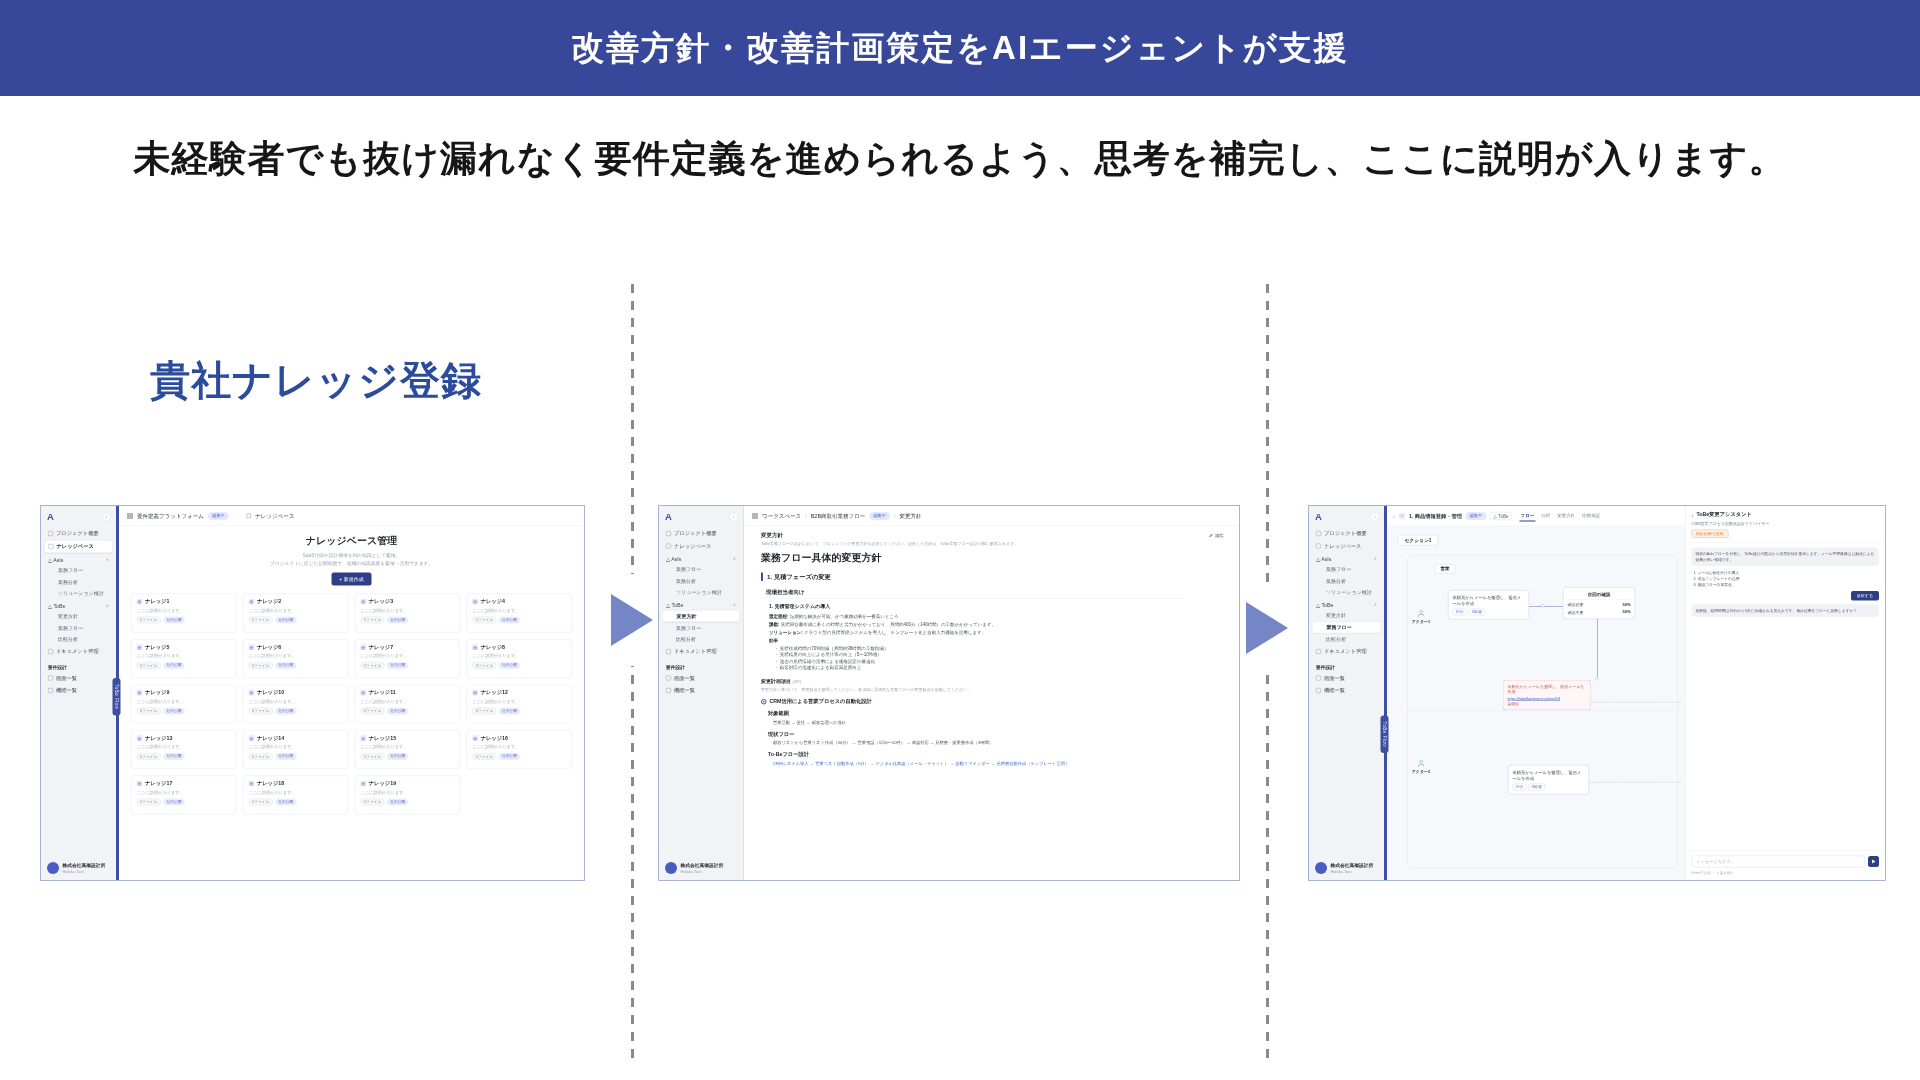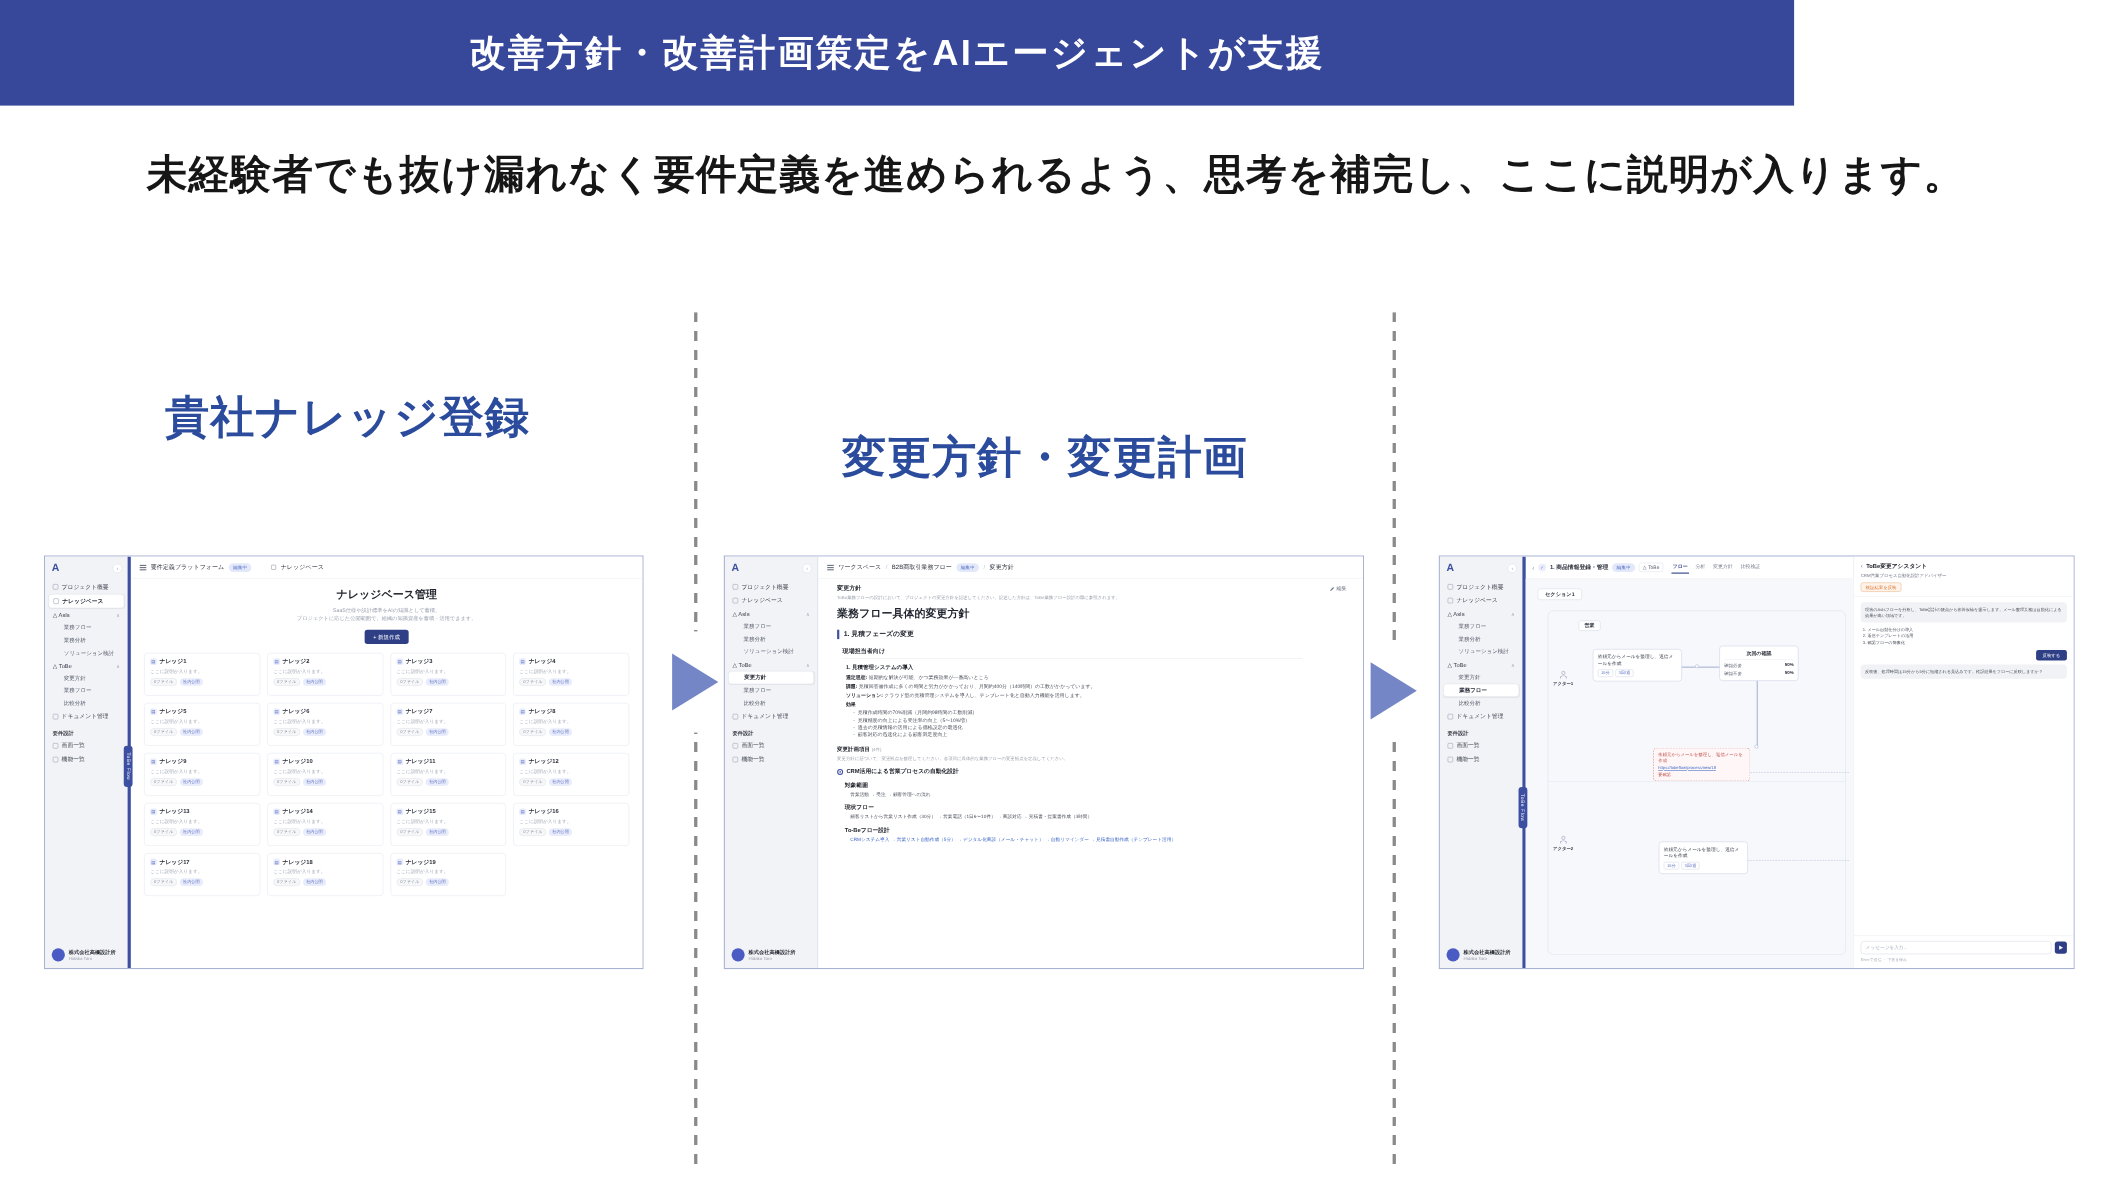--- a/index.html
+++ b/index.html
@@ -1,21 +1,21 @@
 <!DOCTYPE html>
 <html><head>
 <meta charset="utf-8">
 <style>
   * { box-sizing: border-box; margin: 0; padding: 0; }
   html,body { width:1920px; height:1080px; background:#fff;
     font-family:"Liberation Sans","DejaVu Sans",sans-serif; }
   .slide { position:relative; width:1920px; height:1080px; overflow:hidden; background:#fff; }
 
   
-  .banner { position:absolute; left:0; top:0; width:1631px; height:96px; background:#37489B;
+  .banner { position:absolute; left:0; top:0; width:1920px; height:96px; background:#37489B;
     display:flex; align-items:center; justify-content:center; }
   .banner h1 { color:#fff; font-size:33px; font-weight:bold; letter-spacing:2px; }
   .intro { position:absolute; left:0; top:130px; width:1920px; text-align:center;
     font-size:37px; font-weight:800; color:#161616; line-height:58px; letter-spacing:1px; }
 
   
   .vdiv { position:absolute; top:284px; height:778px; width:3px;
     background:repeating-linear-gradient(to bottom,#8a8a8a 0 9px,transparent 9px 17px); }
   .vdiv1 { left:631px; } .vdiv2 { left:1266px; }
   .cap { position:absolute; text-align:center; color:#2B4B9D; font-weight:bold;
@@ -197,23 +197,20 @@
   <div class="intro">
     <div>未経験者でも抜け漏れなく要件定義を進められるよう、思考を補完し、ここに説明が入ります。</div>
   </div>
 
   <div class="vdiv vdiv1"></div>
   <div class="vdiv vdiv2"></div>
 
   <div class="cap cap1">
     <div>貴社ナレッジ登録</div>
   </div>
-  <div class="cap cap2">
-    <div>変更方針・変更計画</div>
-  </div>
 
   <div class="arrow-wrap aw1">
       <div class="tri"></div>
     </div>
   <div class="arrow-wrap aw2">
       <div class="tri"></div>
     </div>
 
   <div class="shot shot1">
     <div class="inner">

